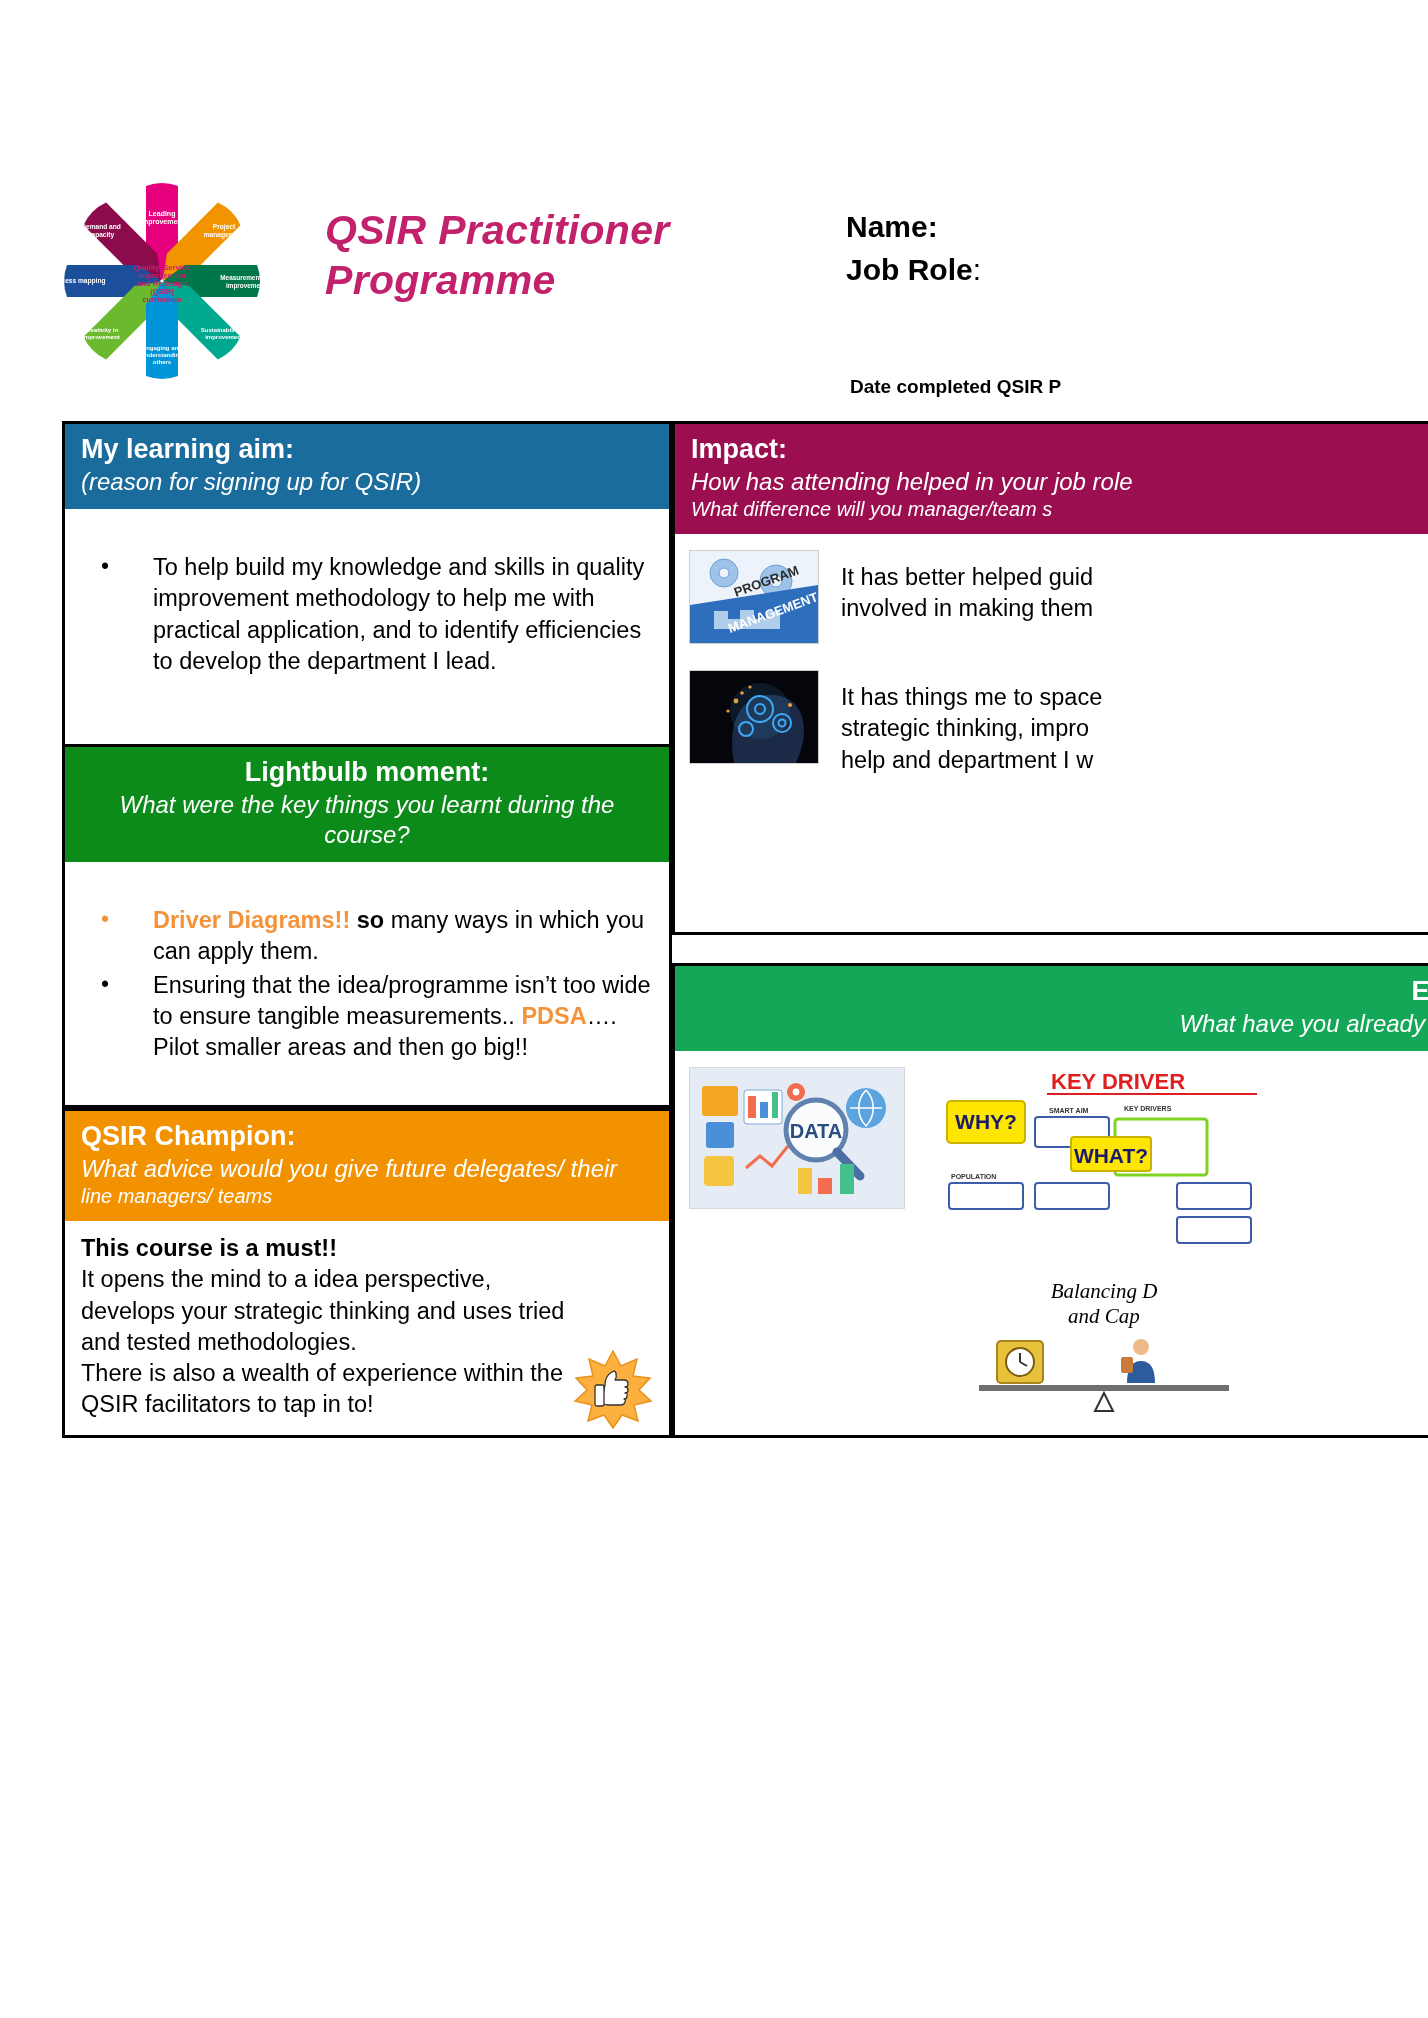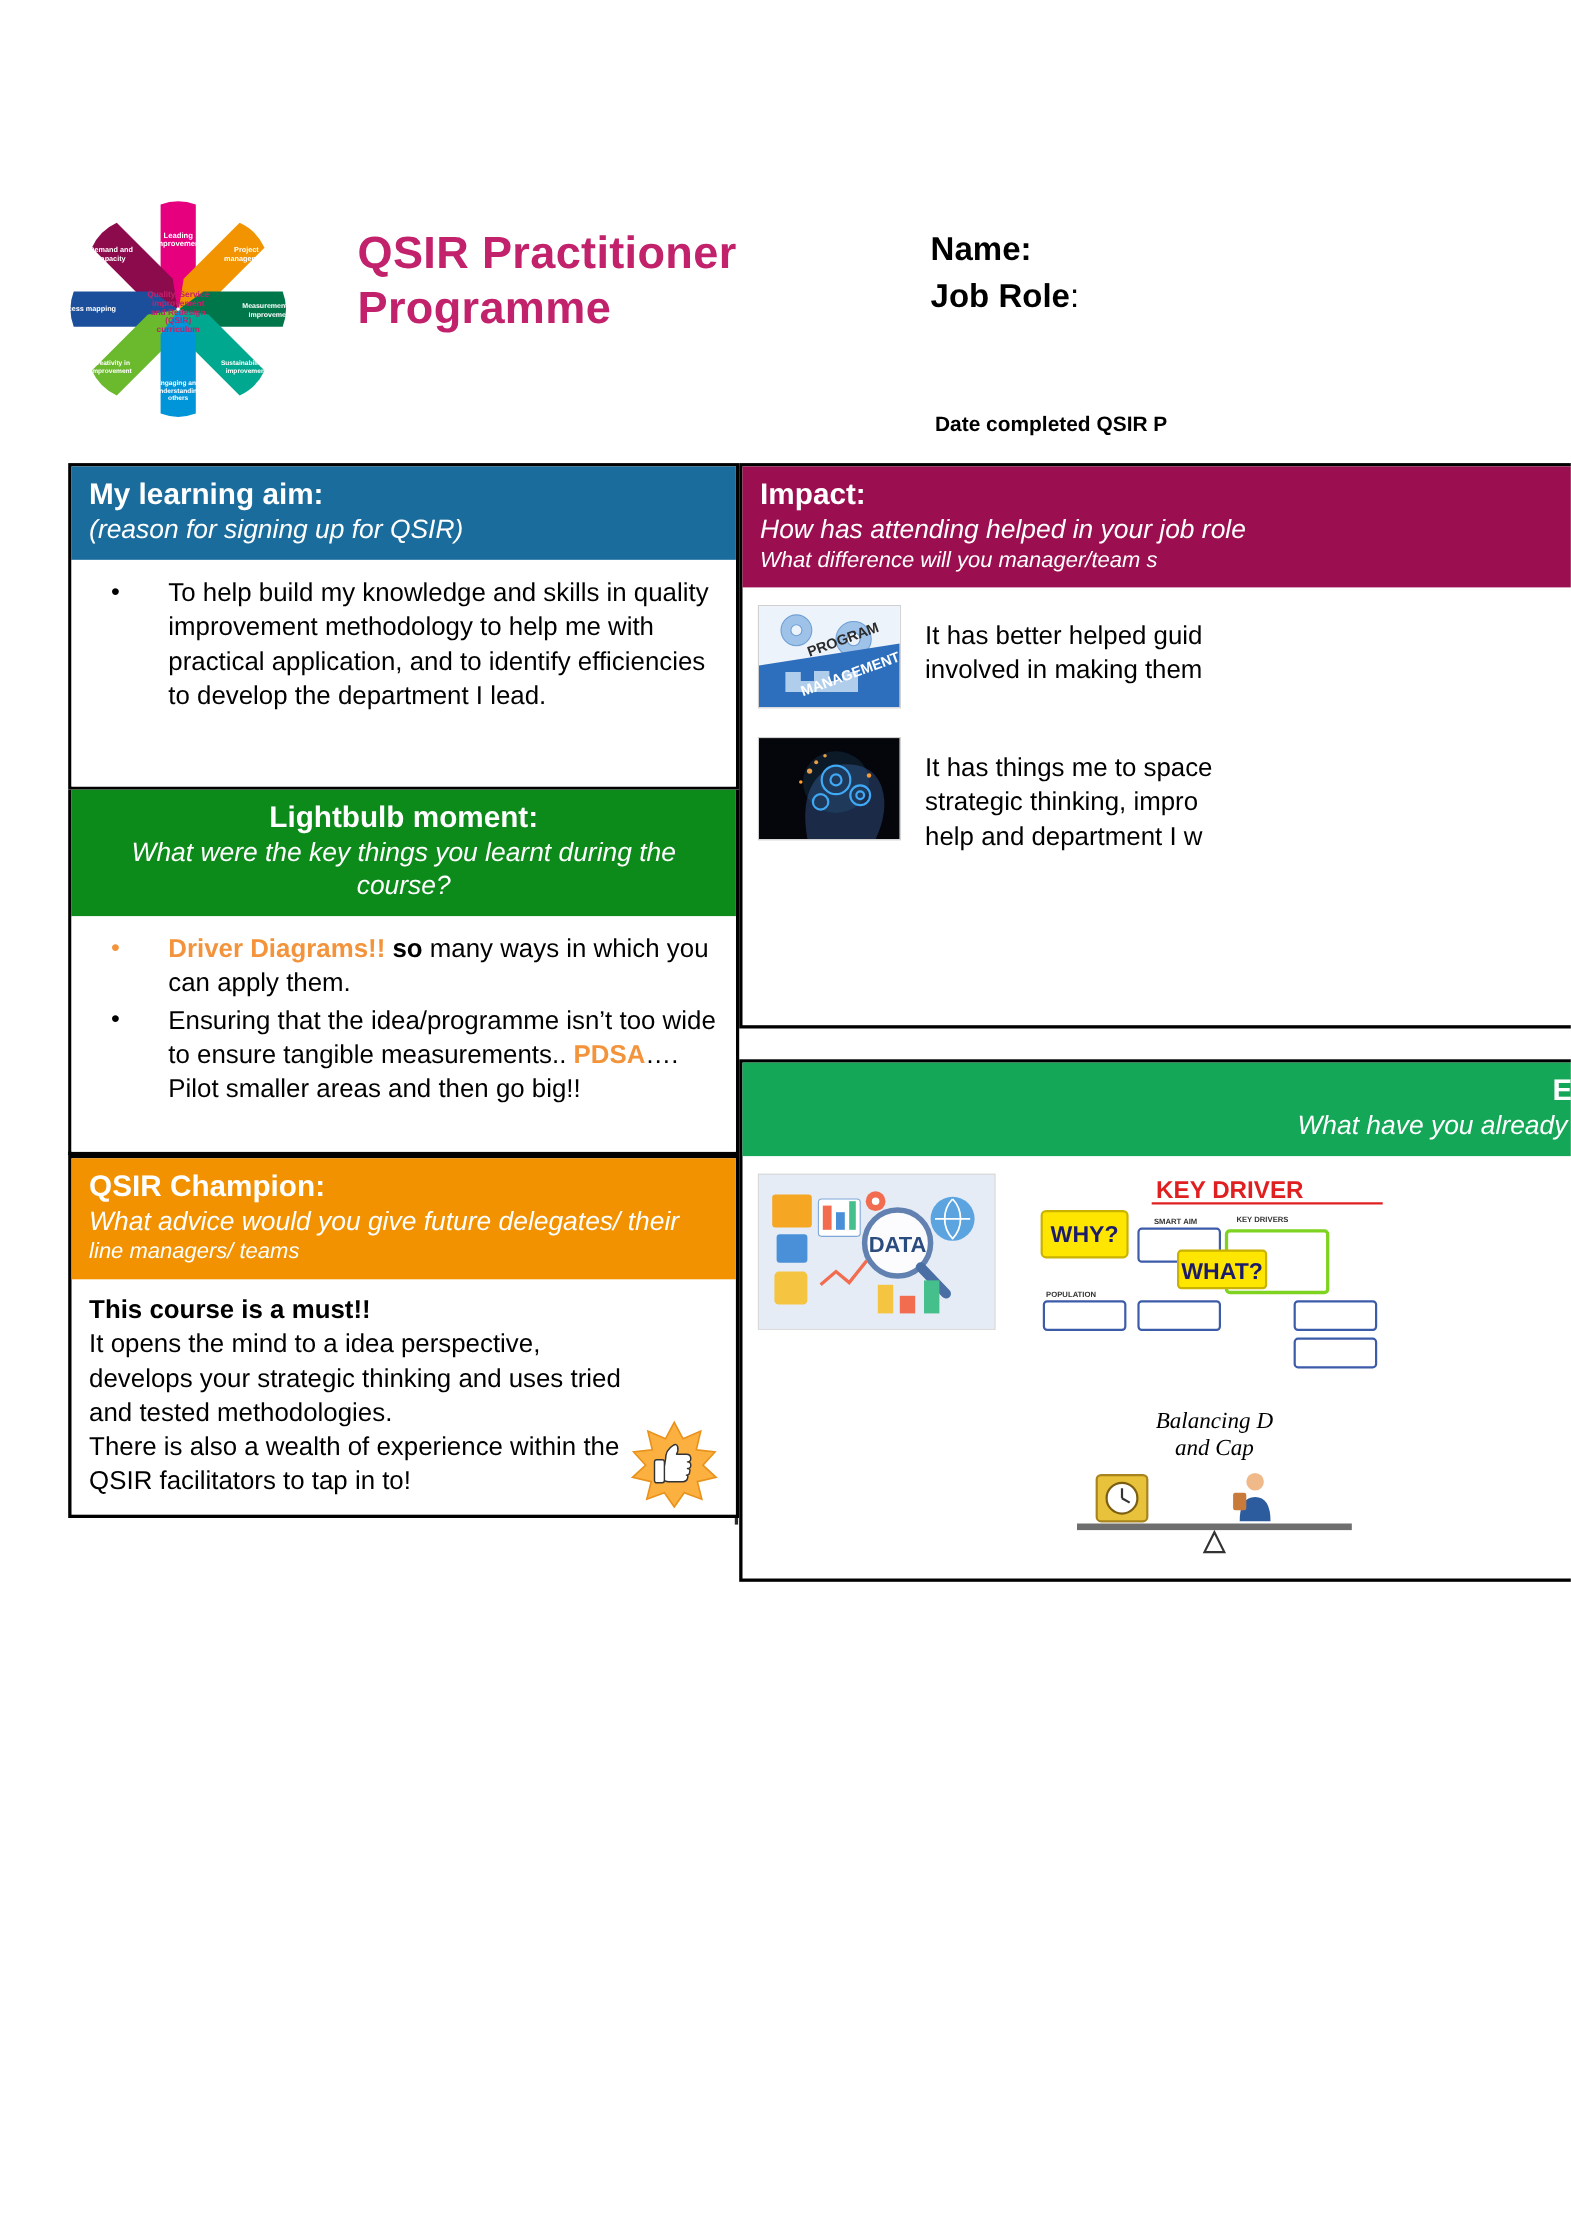--- a/index.html
+++ b/index.html
@@ -12,21 +12,21 @@
 
   
   .header{position:absolute;left:0;top:0;width:1428px;height:420px;}
 
   .logo-wrap{position:absolute;left:38px;top:182px;width:248px;height:198px;}
   .logo-svg{display:block;width:248px;height:198px;}
 
   .title{
     position:absolute;left:325px;top:205px;width:430px;
     font-size:41px;font-weight:bold;line-height:1.22;
-    color:#C2226B;letter-spacing:.3px;
+    color:#C2226B;letter-spacing:.3px;font-style:italic;
   }
 
   .name-block{position:absolute;left:846px;top:206px;}
   .name-line{font-size:30px;font-weight:bold;line-height:1.42;color:#000;white-space:nowrap;}
   .name-line .colon{font-weight:normal;}
 
   .date-line{
     position:absolute;left:850px;top:376px;
     font-size:19px;font-weight:bold;white-space:nowrap;color:#000;
   }
@@ -45,21 +45,21 @@
 
   .band-blue{background:#1A6C9C;}
   .band-green{background:#0C8A1A;}
   .band-orange{background:#F29200;}
   .band-maroon{background:#9B0F50;}
   .band-emerald{background:#13A757;}
 
   .center{text-align:center;}
   .right{text-align:right;}
 
-  .body-area{padding:14px 14px 14px 14px;background:#fff;}
+  .body-area{padding:14px 14px 14px 14px;background:#fff;margin-top:29px;}
 
   ul.bullets{margin:0;padding:0;list-style:none;}
   ul.bullets li{
     position:relative;padding-left:74px;margin:0 0 2px 0;
     font-size:23.5px;line-height:1.33;
   }
   ul.bullets li:before{
     content:"\2022";position:absolute;left:22px;top:-1px;font-size:23px;
   }
   ul.bullets li.orange-dot:before{color:#F3943C;}

